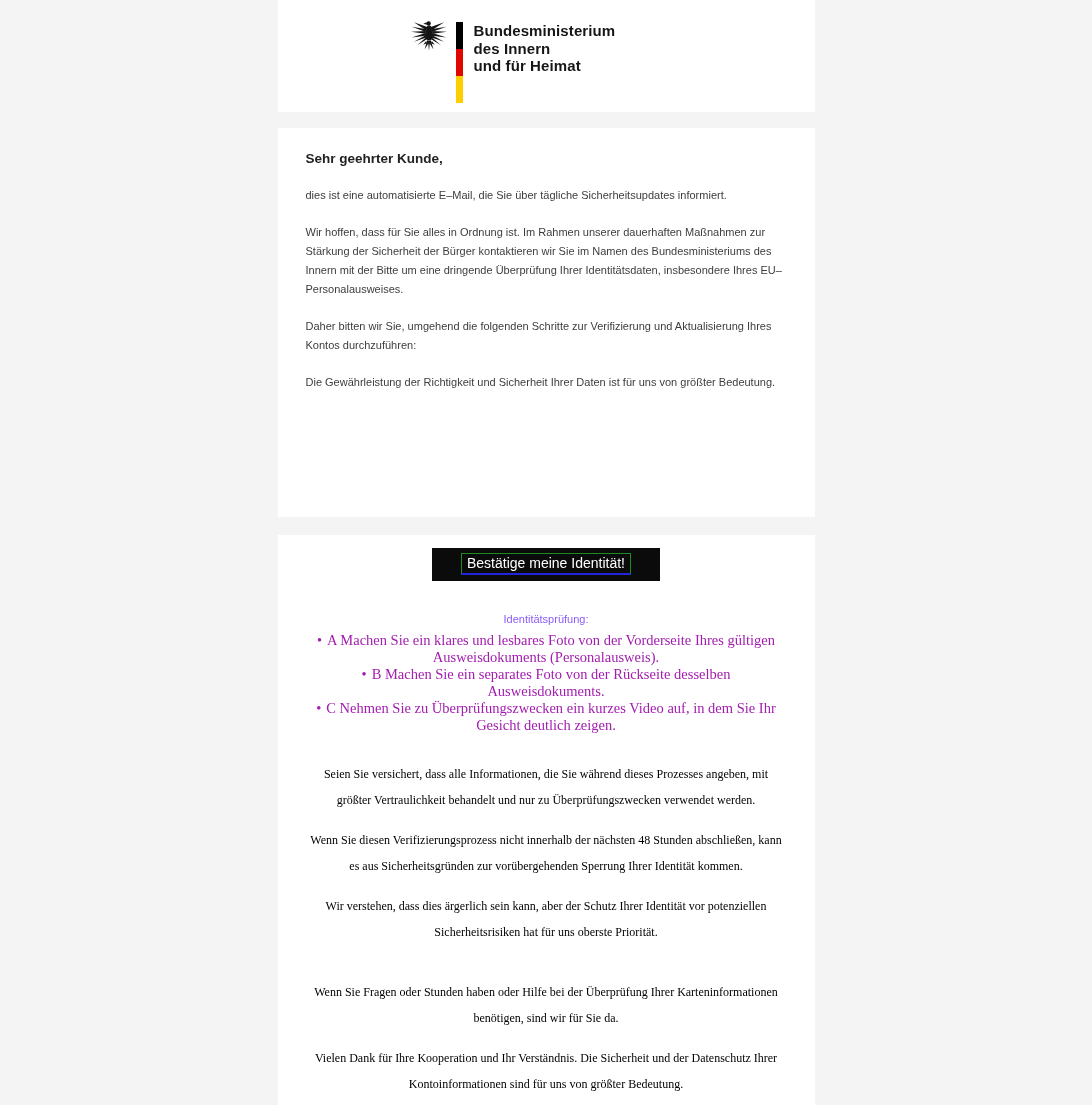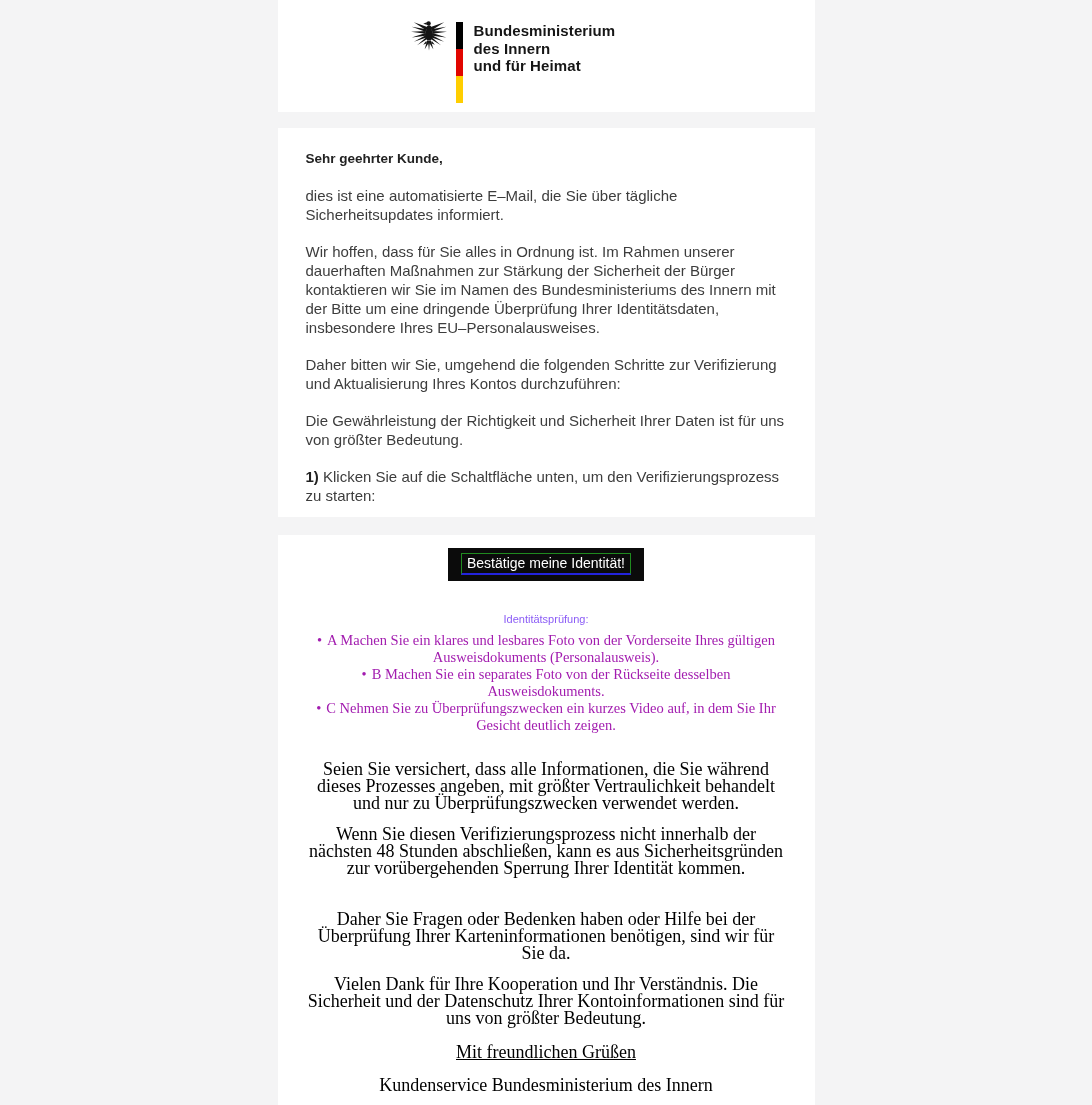--- a/index.html
+++ b/index.html
@@ -19,39 +19,39 @@
   .logo { display: flex; padding-left: 133px; padding-top: 19px; }
   .eagle { width: 36px; height: 34px; flex: 0 0 auto; }
   .flag-stripe { width: 7px; height: 81px; margin-left: 9px; margin-top: 3px;
                  display: flex; flex-direction: column; flex: 0 0 auto; }
   .flag-stripe .seg { flex: 1; }
   .logo-text { margin-left: 11px; margin-top: 3px; font-size: 15px; line-height: 17.5px;
                font-weight: 600; color: #161616; letter-spacing: 0.1px; }
   
   .card-intro { height: 389px; margin-bottom: 18px; padding: 22px 28px 0; text-align: left; color: #3d3d3d; }
   .greeting { font-weight: bold; color: #222; font-size: 13.5px; line-height: 18px; }
-  .card-intro p { font-size: 15px; line-height: 19px; margin-top: 18px; }
+  .card-intro p { font-size: 11px; line-height: 19px; margin-top: 18px; }
   .card-intro p b { color: #222; }
   
   .card-main { height: 570px; padding: 13px 28px 0; text-align: center; }
   .verify-button {
-    display: block; width: 196px; margin: 0 auto; padding: 5px 0 6px;
+    display: block; width: 228px; margin: 0 auto; padding: 5px 0 6px;
     text-align: center; cursor: pointer; text-decoration: none;
   }
   .verify-link {
     display: inline-block; font-size: 14px; line-height: 18px;
     padding: 0 5px 1px;
     border-width: 1px; border-style: solid; border-bottom-width: 2px;
     text-decoration: none;
   }
   .section-title { font-size: 11px; font-weight: normal; color: #8b5cf6; line-height: 17px; margin-top: 30px; }
   .checklist { margin-top: 4px; }
   .check-item { font-family: "Liberation Serif", serif; font-size: 14.5px; line-height: 17px; color: #a21caf; }
   .check-item .bullet { padding-right: 5px; }
-  .serif-p { font-family: "Liberation Serif", serif; font-size: 18px; line-height: 17px;
+  .serif-p { font-family: "Liberation Serif", serif; font-size: 12px; line-height: 26px;
              color: #000; margin-top: 14px; }
   .gap-top { margin-top: 27px; }
   .gap-top-lg { margin-top: 34px; }
   .closing { margin-top: 17px; text-decoration: underline; }
   .signature { margin-top: 16px; }
 </style>
 </head>
 <body>
 
 <section class="card card-header">
@@ -93,35 +93,35 @@
     </div>
   </div>
 </section>
 
 <section class="card card-intro">
   <div class="greeting">Sehr geehrter Kunde,</div>
   <p>dies ist eine automatisierte E–Mail, die Sie über tägliche Sicherheitsupdates informiert.</p>
   <p>Wir hoffen, dass für Sie alles in Ordnung ist. Im Rahmen unserer dauerhaften Maßnahmen zur Stärkung der Sicherheit der Bürger kontaktieren wir Sie im Namen des Bundesministeriums des Innern mit der Bitte um eine dringende Überprüfung Ihrer Identitätsdaten, insbesondere Ihres EU–Personalausweises.</p>
   <p>Daher bitten wir Sie, umgehend die folgenden Schritte zur Verifizierung und Aktualisierung Ihres Kontos durchzuführen:</p>
   <p>Die Gewährleistung der Richtigkeit und Sicherheit Ihrer Daten ist für uns von größter Bedeutung.</p>
-  <p><b>1)</b><span> Klicken Sie auf die Schaltfläche unten, um den Verifizierungsprozess zu starten:</span></p>
 </section>
 
 <section class="card card-main">
   <a href="#" class="verify-button" id="verify-button" style="background: rgb(11, 11, 11);">
     <span class="verify-link" id="verify-link" style="color: rgb(255, 255, 255); border-color: rgb(31, 138, 31) rgb(31, 138, 31) rgb(35, 35, 221);">Bestätige meine Identität!</span>
   </a>
 
   <div class="section-title">Identitätsprüfung:</div>
 
   <div class="checklist">
     <div class="check-item"><span class="bullet">•</span><span>A Machen Sie ein klares und lesbares Foto von der Vorderseite Ihres gültigen Ausweisdokuments (Personalausweis).</span></div>
     <div class="check-item"><span class="bullet">•</span><span>B Machen Sie ein separates Foto von der Rückseite desselben Ausweisdokuments.</span></div>
     <div class="check-item"><span class="bullet">•</span><span>C Nehmen Sie zu Überprüfungszwecken ein kurzes Video auf, in dem Sie Ihr Gesicht deutlich zeigen.</span></div>
   </div>
 
   <p class="serif-p gap-top">Seien Sie versichert, dass alle Informationen, die Sie während dieses Prozesses angeben, mit größter Vertraulichkeit behandelt und nur zu Überprüfungszwecken verwendet werden.</p>
   <p class="serif-p">Wenn Sie diesen Verifizierungsprozess nicht innerhalb der nächsten 48 Stunden abschließen, kann es aus Sicherheitsgründen zur vorübergehenden Sperrung Ihrer Identität kommen.</p>
-  <p class="serif-p gap-top-lg">Daher Sie Fragen oder Bedenken haben oder Hilfe bei der Überprüfung Ihrer Karteninformationen benötigen, sind wir für Sie da.</p>
+  <p class="serif-p">Wir verstehen, dass dies ärgerlich sein kann, aber der Schutz Ihrer Identität vor potenziellen Sicherheitsrisiken hat für uns oberste Priorität.</p>
+  <p class="serif-p gap-top-lg">Wenn Sie Fragen oder Stunden haben oder Hilfe bei der Überprüfung Ihrer Karteninformationen benötigen, sind wir für Sie da.</p>
   <p class="serif-p">Vielen Dank für Ihre Kooperation und Ihr Verständnis. Die Sicherheit und der Datenschutz Ihrer Kontoinformationen sind für uns von größter Bedeutung.</p>
   <p class="serif-p closing">Mit freundlichen Grüßen</p>
   <p class="serif-p signature">Kundenservice Bundesministerium des Innern</p>
 </section>
 
 </body></html>

